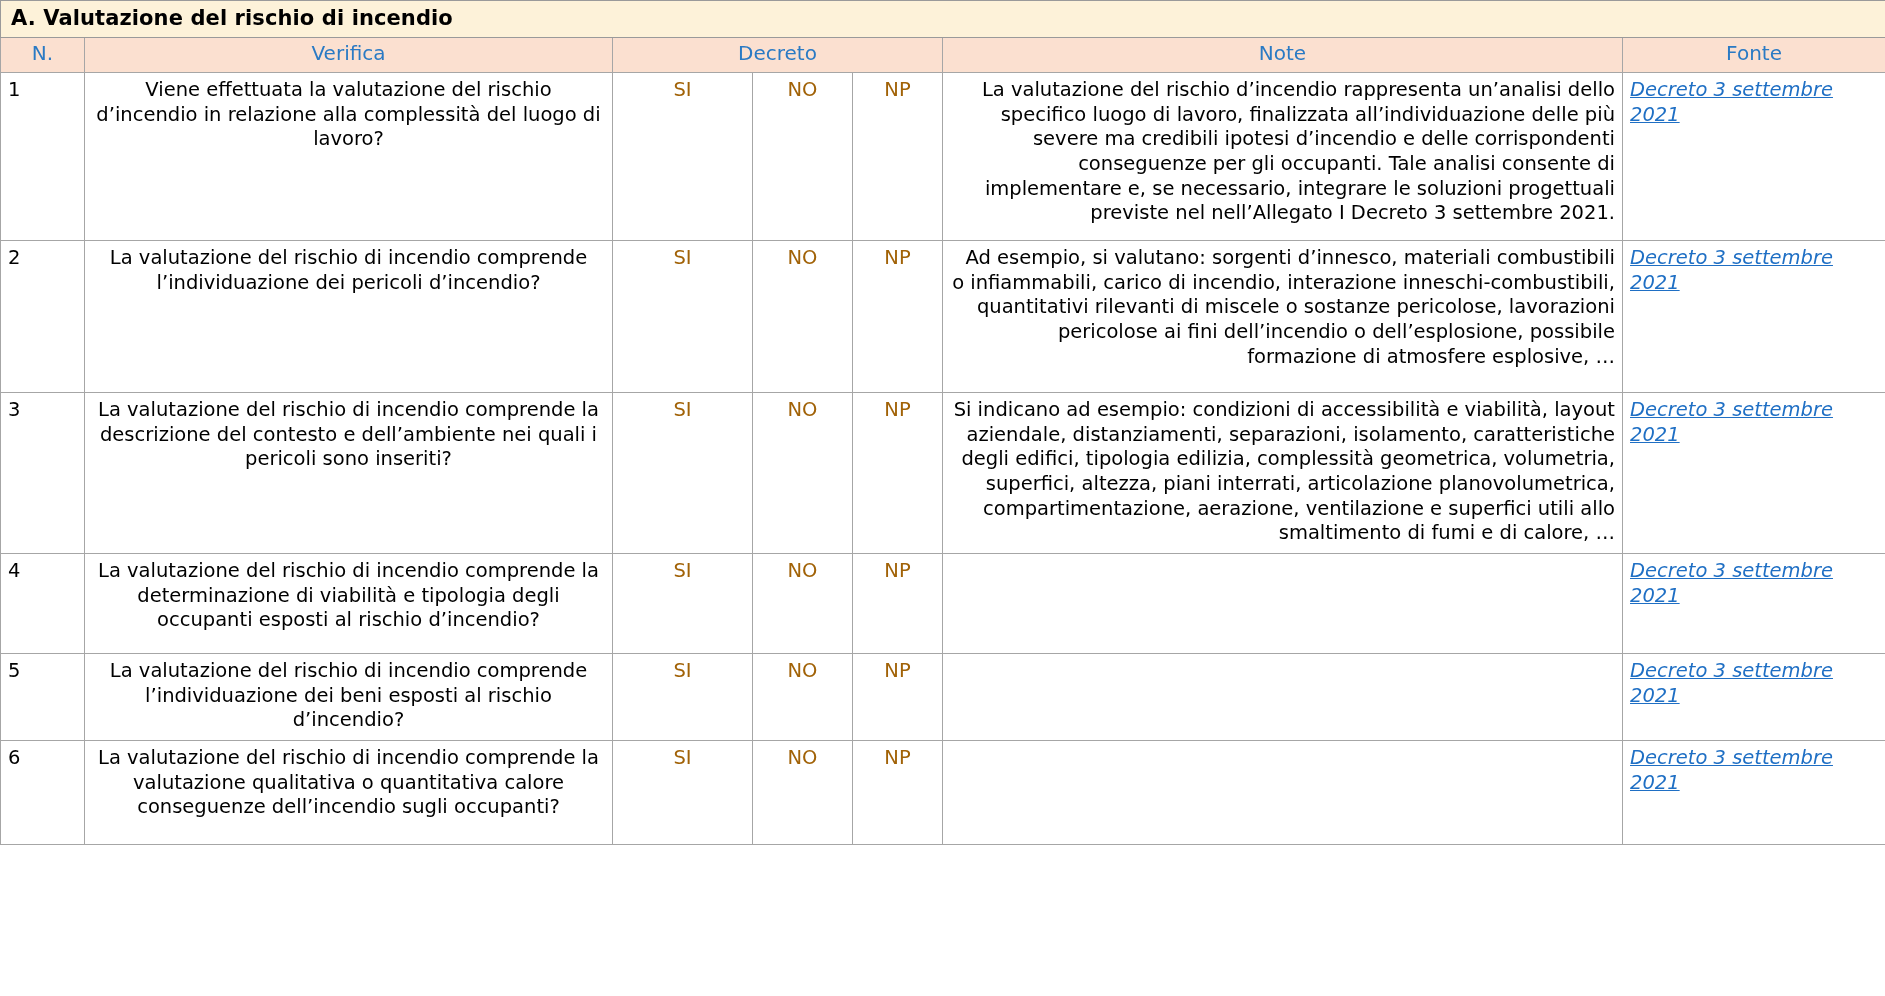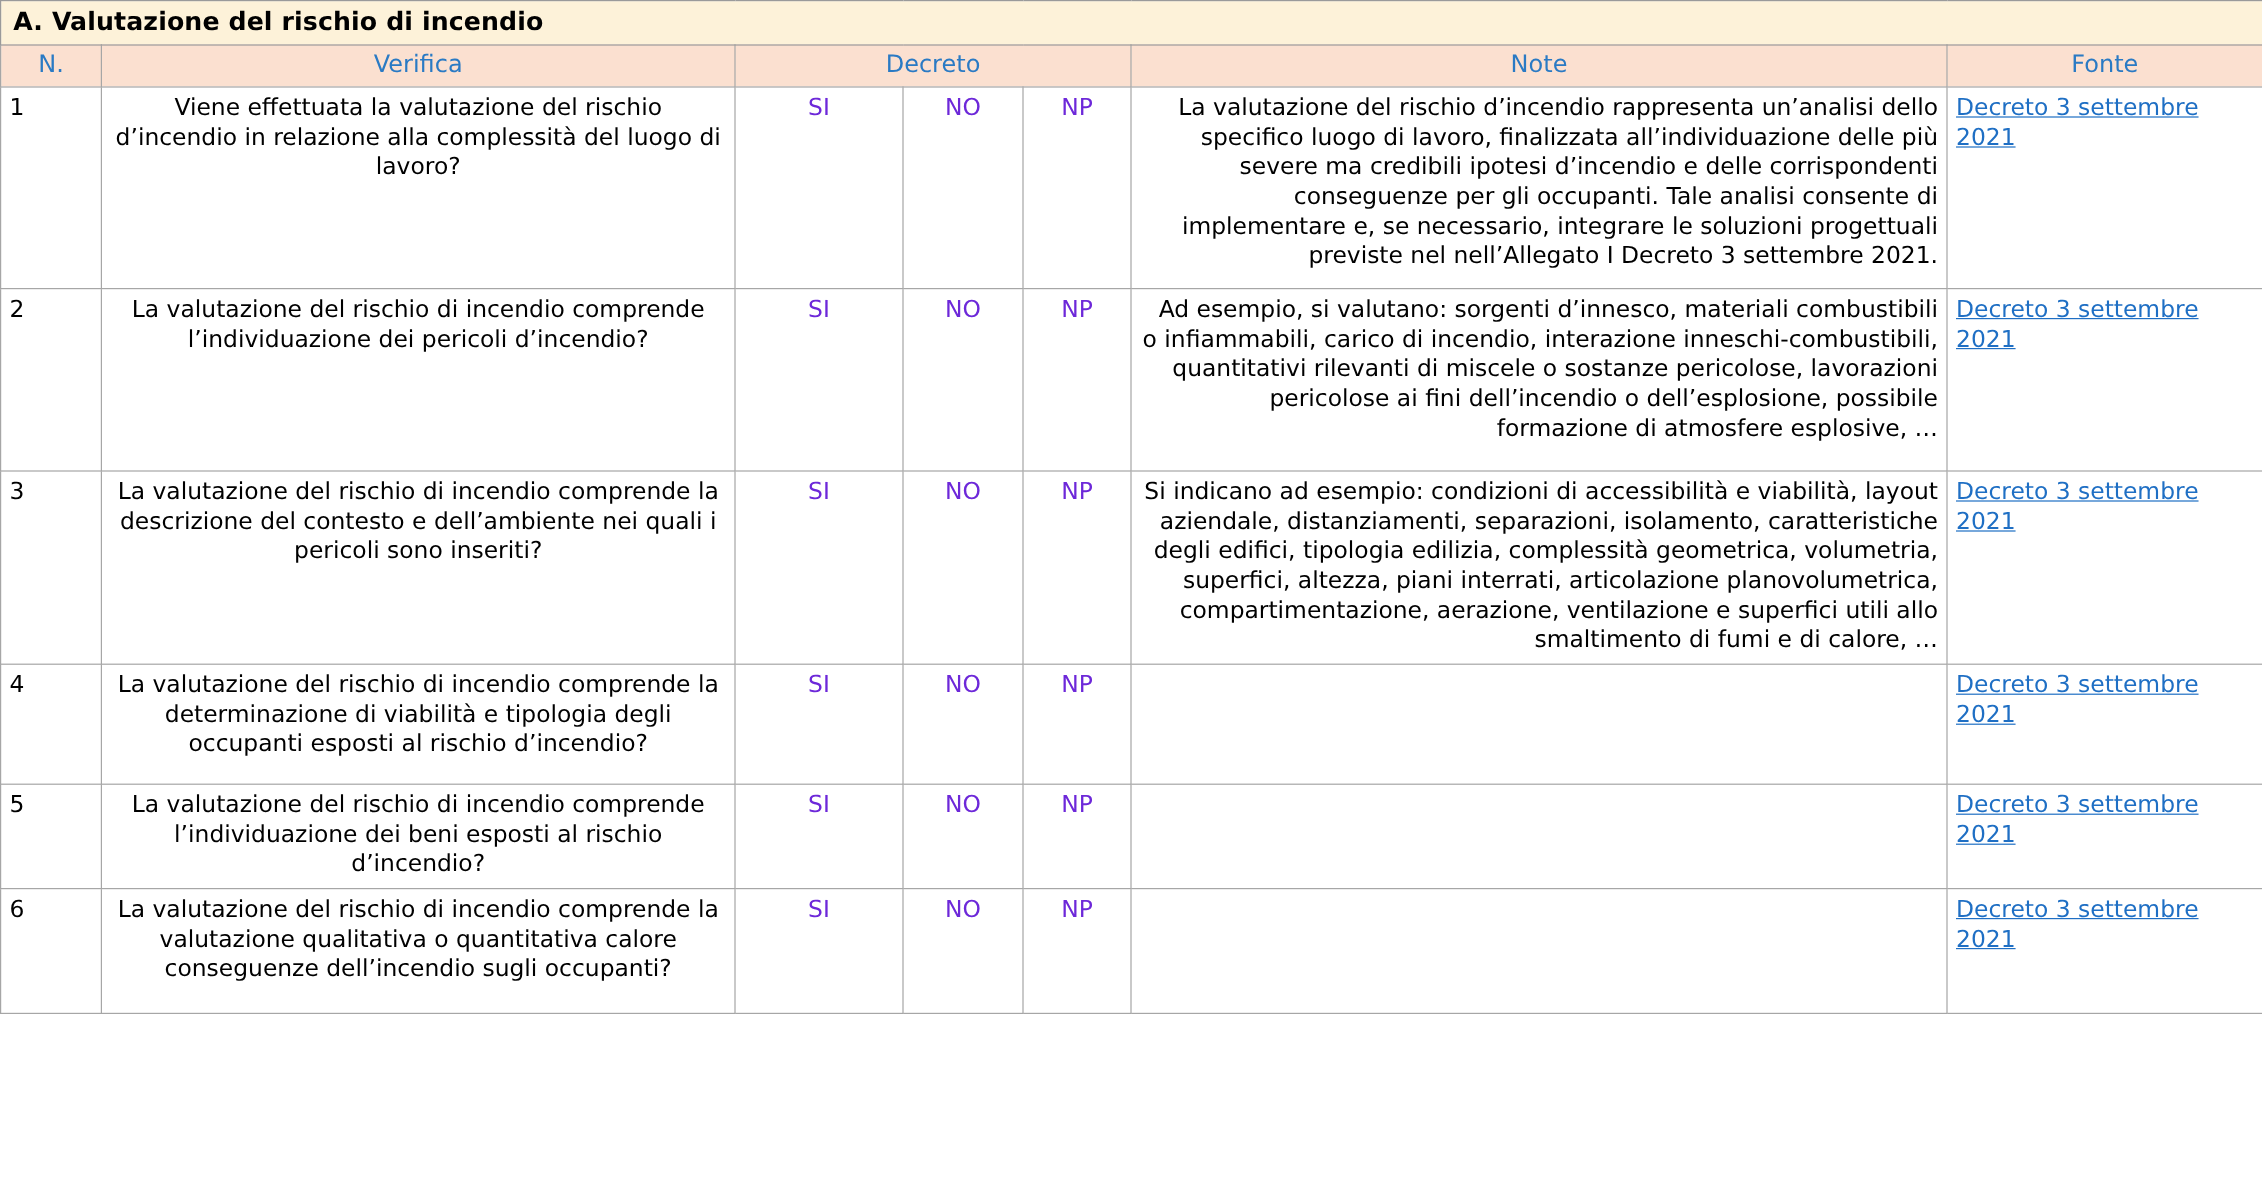--- a/index.html
+++ b/index.html
@@ -86,26 +86,27 @@
   }
   td.cell-note {
     text-align: right;
     padding-left: 9px;
     padding-right: 8px;
   }
   td.cell-fonte {
     text-align: left;
     padding-left: 9px;
     padding-right: 6px;
+    font-style: italic;
   }
 
   .verifica-opt {
     display: inline-block;
     font-size: 19.5px;
-    color: #6d28d9;
+    color: #a16207;
   }
 
   a.fonte-link {
     color: #1f6fc4;
     text-decoration: underline;
     font-size: 19.5px;
     line-height: 1.265;
     cursor: pointer;
   }
 </style>

